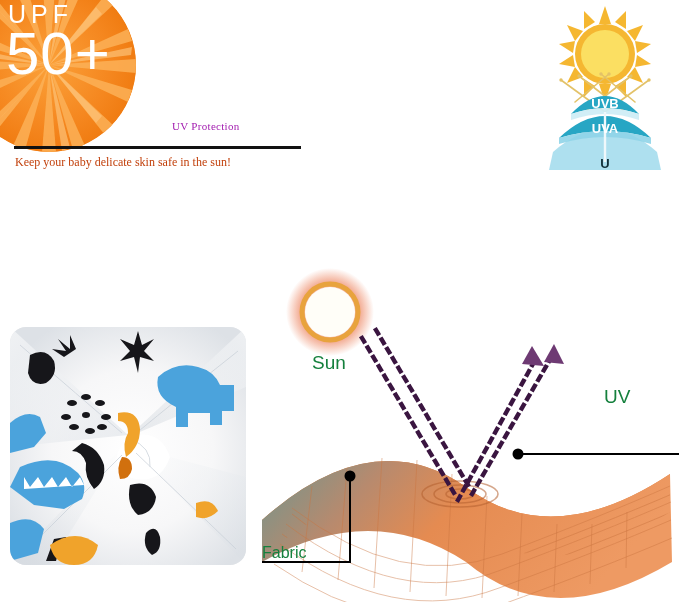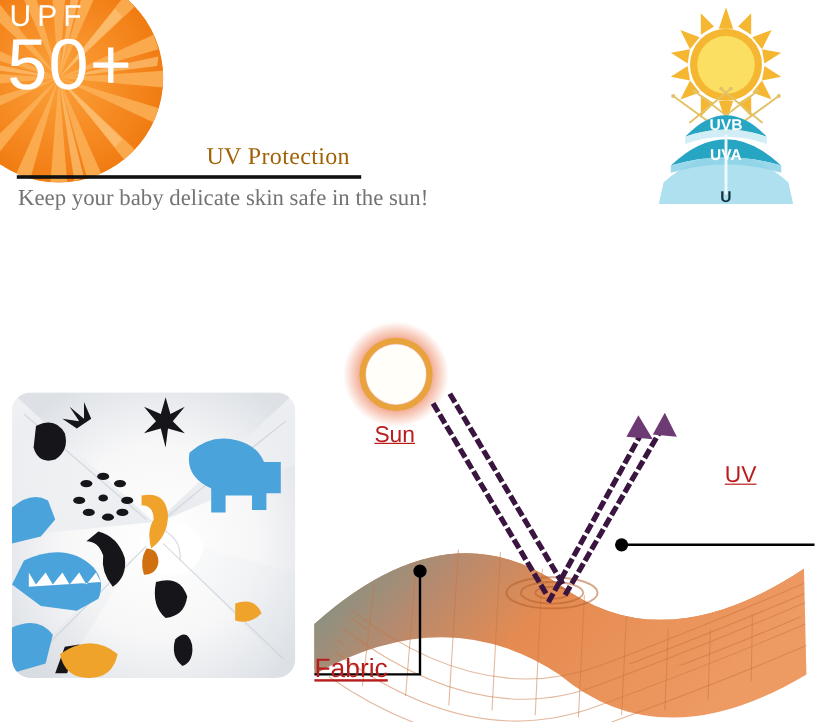--- a/index.html
+++ b/index.html
@@ -14,38 +14,38 @@
   .upf-text{position:absolute;left:0;top:0;width:174px;height:174px;color:#fff;}
   .upf-line1{position:absolute;left:46px;top:22px;font-size:25px;letter-spacing:5px;
              font-weight:400;font-family:"Liberation Sans",sans-serif;}
   .upf-line2{position:absolute;left:44px;top:46px;font-size:60px;letter-spacing:1px;
              font-weight:400;line-height:1;font-family:"Liberation Sans",sans-serif;}
 
   
   .uvfig{position:absolute;left:531px;top:2px;width:148px;height:168px;}
 
   
-  .uv-heading{position:absolute;left:172px;top:120px;font-size:20px;color:#a16207;
+  .uv-heading{position:absolute;left:172px;top:120px;font-size:11px;color:#a21caf;
               font-family:"Liberation Serif",serif;letter-spacing:.3px;}
   .rule{position:absolute;left:14px;top:146px;width:287px;height:3px;background:#111;}
-  .para{position:absolute;color:#737373;font-family:"Liberation Serif",serif;
-        font-size:19px;white-space:nowrap;}
+  .para{position:absolute;color:#c2410c;font-family:"Liberation Serif",serif;
+        font-size:12px;white-space:nowrap;}
   .para1{left:15px;top:155px;}
   .para2{left:15px;top:193px;}
 
   
   .photo{position:absolute;left:10px;top:327px;width:236px;height:238px;
          border-radius:16px;overflow:hidden;background:#f2f2f2;}
 
   
   .diagram{position:absolute;left:252px;top:262px;width:427px;height:340px;}
-  .lbl{position:absolute;color:#b91c1c;font-family:"Liberation Sans",sans-serif;text-decoration:underline;}
+  .lbl{position:absolute;color:#15803d;font-family:"Liberation Sans",sans-serif;}
   .lbl-sun{left:312px;top:352px;font-size:19px;}
   .lbl-uv{left:604px;top:386px;font-size:19px;text-align:center;}
-  .lbl-fabric{left:262px;top:544px;font-size:22px;}
+  .lbl-fabric{left:262px;top:544px;font-size:16px;}
 </style>
 </head>
 <body>
 
 <div class="stage">
 
   <div class="upf-badge">
     <svg class="upf-rays" viewBox="0 0 174 174">
       <defs>
         <radialGradient id="bgGrad" cx="50%" cy="50%" r="50%">

